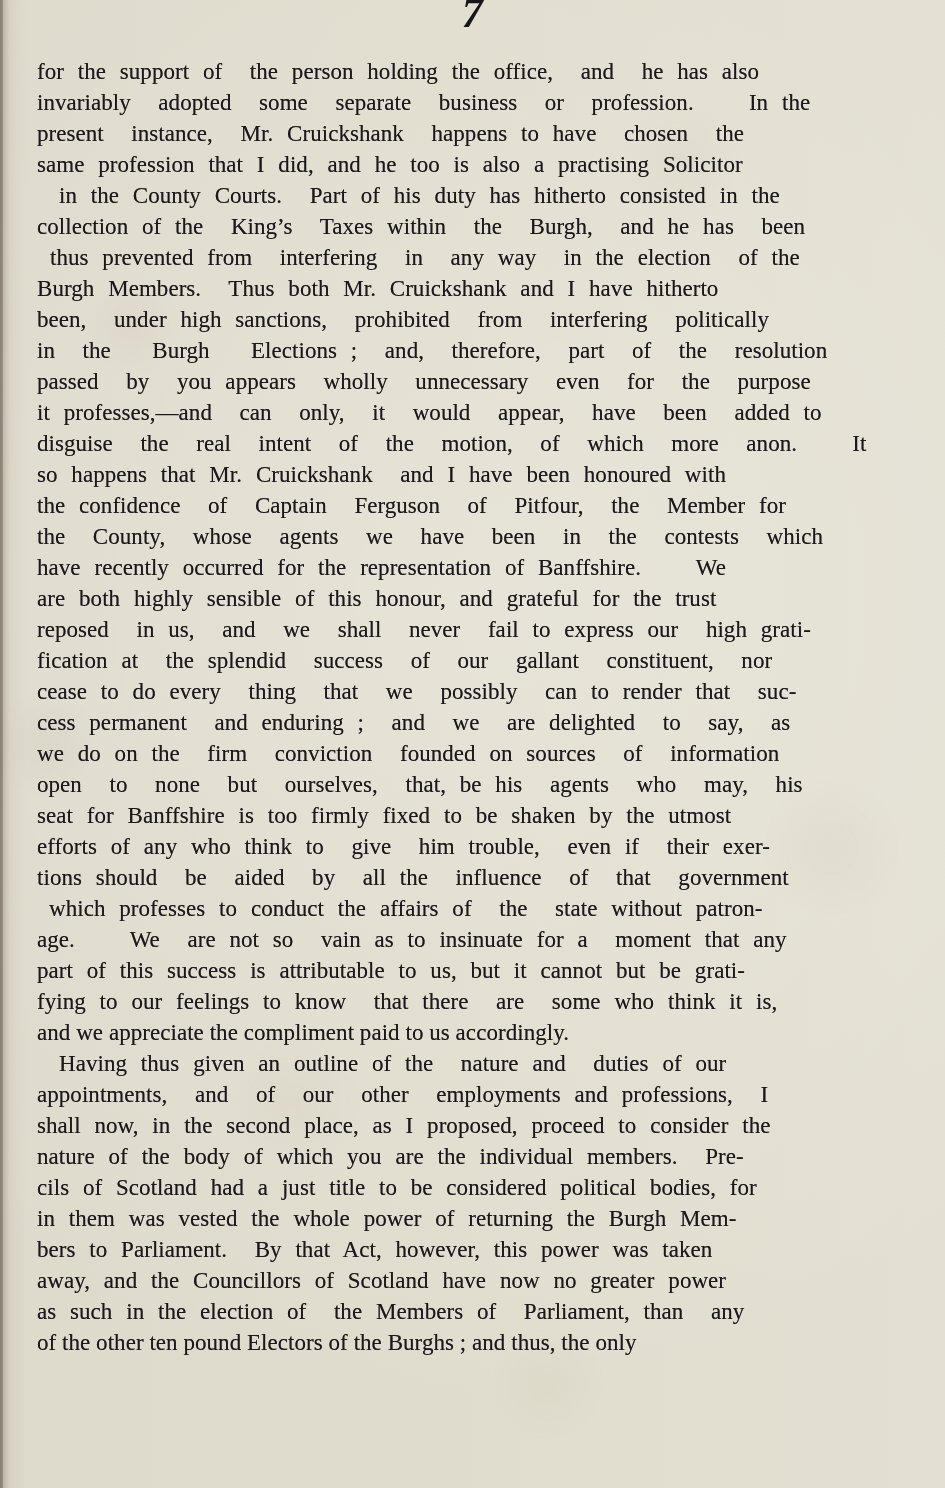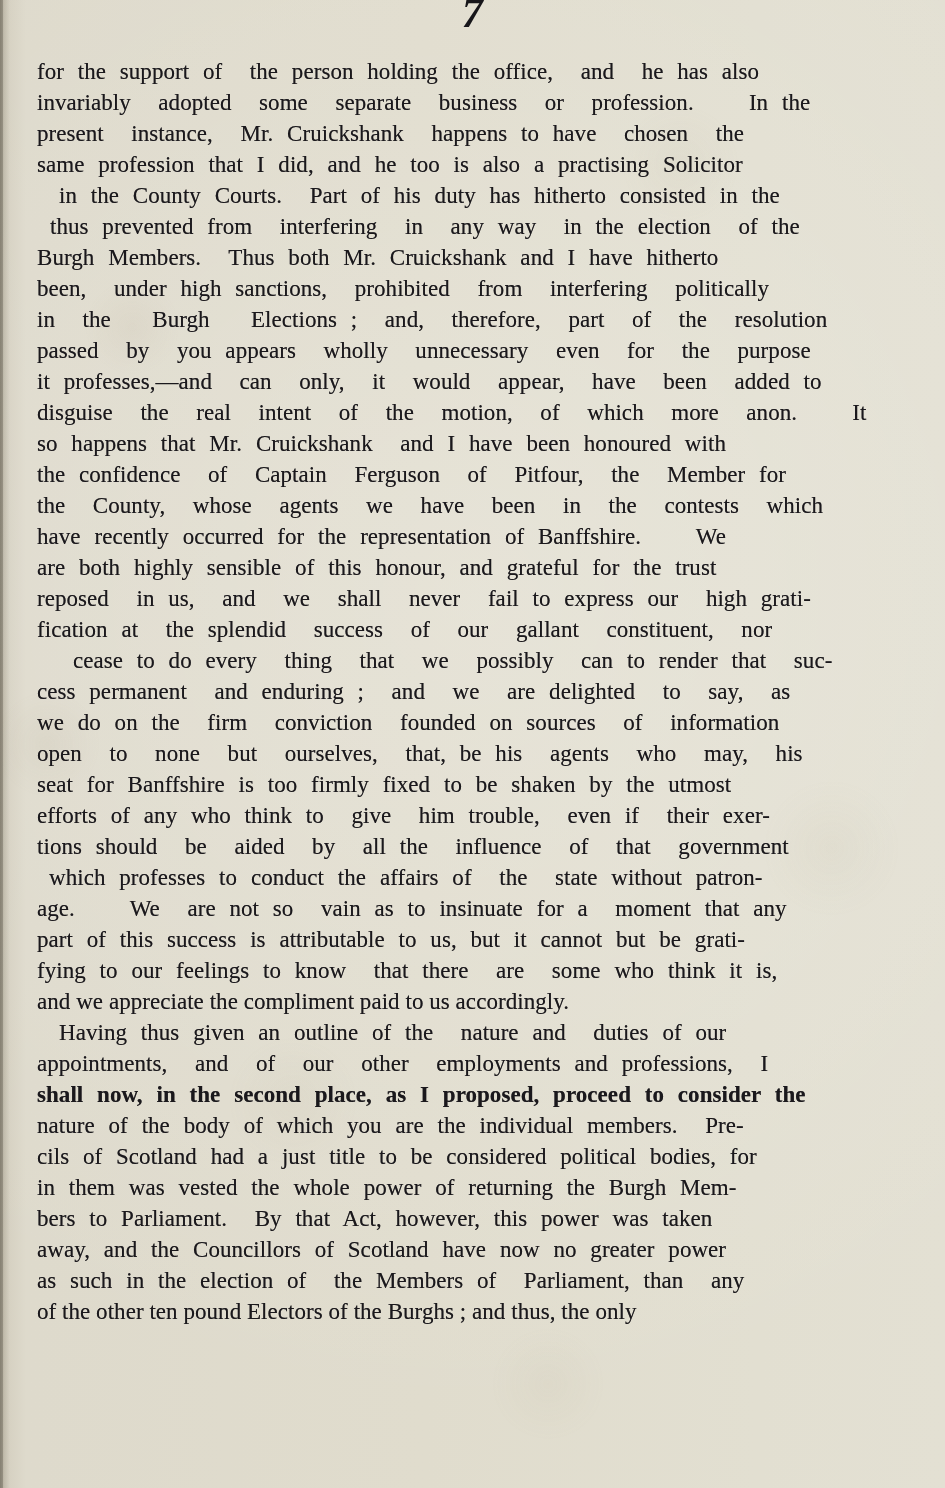--- a/index.html
+++ b/index.html
@@ -110,49 +110,50 @@
 <div id="content">
 
   <div id="folio">7</div>
 
   <div id="body-text">
       <div class="line" style="word-spacing: 8px;">for the support of  the person holding the office,  and  he has also</div>
       <div class="line" style="word-spacing: 8px;">invariably  adopted  some  separate  business  or  profession.    In the</div>
       <div class="line" style="word-spacing: 8px;">present  instance,  Mr. Cruickshank  happens to have  chosen  the</div>
       <div class="line" style="word-spacing: 8px;">same profession that I did, and he too is also a practising Solicitor</div>
       <div class="line" style="word-spacing: 8px; margin-left: 22px;">in the County Courts.  Part of his duty has hitherto consisted in the</div>
+      <div class="line" style="word-spacing: 8px;">collection of the  King’s  Taxes within  the  Burgh,  and he has  been</div>
       <div class="line" style="word-spacing: 8px; margin-left: 13px;">thus prevented from  interfering  in  any way  in the election  of the</div>
       <div class="line" style="word-spacing: 8px;">Burgh Members.  Thus both Mr. Cruickshank and I have hitherto</div>
       <div class="line" style="word-spacing: 8px;">been,  under high sanctions,  prohibited  from  interfering  politically</div>
       <div class="line" style="word-spacing: 8px;">in  the   Burgh   Elections ;  and,  therefore,  part  of  the  resolution</div>
       <div class="line" style="word-spacing: 8px;">passed  by  you appears  wholly  unnecessary  even  for  the  purpose</div>
       <div class="line" style="word-spacing: 8px;">it professes,—and  can  only,  it  would  appear,  have  been  added to</div>
       <div class="line" style="word-spacing: 8px;">disguise  the  real  intent  of  the  motion,  of  which  more  anon.    It</div>
       <div class="line" style="word-spacing: 8px;">so happens that Mr. Cruickshank  and I have been honoured with</div>
       <div class="line" style="word-spacing: 8px;">the confidence  of  Captain  Ferguson  of  Pitfour,  the  Member for</div>
       <div class="line" style="word-spacing: 8px;">the  County,  whose  agents  we  have  been  in  the  contests  which</div>
       <div class="line" style="word-spacing: 8px;">have recently occurred for the representation of Banffshire.    We</div>
       <div class="line" style="word-spacing: 8px;">are both highly sensible of this honour, and grateful for the trust</div>
       <div class="line" style="word-spacing: 8px;">reposed  in us,  and  we  shall  never  fail to express our  high grati-</div>
       <div class="line" style="word-spacing: 8px;">fication at  the splendid  success  of  our  gallant  constituent,  nor</div>
-      <div class="line" style="word-spacing: 8px; margin-left: 36px;">cease to do every  thing  that  we  possibly  can to render that  suc-</div>
+      <div class="line" style="word-spacing: 8px;">cease to do every  thing  that  we  possibly  can to render that  suc-</div>
       <div class="line" style="word-spacing: 8px;">cess permanent  and enduring ;  and  we  are delighted  to  say,  as</div>
       <div class="line" style="word-spacing: 8px;">we do on the  firm  conviction  founded on sources  of  information</div>
       <div class="line" style="word-spacing: 8px;">open  to  none  but  ourselves,  that, be his  agents  who  may,  his</div>
       <div class="line" style="word-spacing: 8px;">seat for Banffshire is too firmly fixed to be shaken by the utmost</div>
       <div class="line" style="word-spacing: 8px;">efforts of any who think to  give  him trouble,  even if  their exer-</div>
       <div class="line" style="word-spacing: 8px;">tions should  be  aided  by  all the  influence  of  that  government</div>
       <div class="line" style="word-spacing: 8px; margin-left: 12px;">which professes to conduct the affairs of  the  state without patron-</div>
       <div class="line" style="word-spacing: 8px;">age.    We  are not so  vain as to insinuate for a  moment that any</div>
       <div class="line" style="word-spacing: 8px;">part of this success is attributable to us, but it cannot but be grati-</div>
       <div class="line" style="word-spacing: 8px;">fying to our feelings to know  that there  are  some who think it is,</div>
       <div class="line">and we appreciate the compliment paid to us accordingly.</div>
       <div class="line indent" style="word-spacing: 8px;">Having thus given an outline of the  nature and  duties of our</div>
       <div class="line" style="word-spacing: 8px;">appointments,  and  of  our  other  employments and professions,  I</div>
-      <div class="line" style="word-spacing: 8px; font-weight: bold;">shall now, in the second place, as I proposed, proceed to consider the</div>
+      <div class="line" style="word-spacing: 8px;">shall now, in the second place, as I proposed, proceed to consider the</div>
       <div class="line" style="word-spacing: 8px;">nature of the body of which you are the individual members.  Pre-</div>
       <div class="line" style="word-spacing: 8px;">cils of Scotland had a just title to be considered political bodies, for</div>
       <div class="line" style="word-spacing: 8px;">in them was vested the whole power of returning the Burgh Mem-</div>
       <div class="line" style="word-spacing: 8px;">bers to Parliament.  By that Act, however, this power was taken</div>
       <div class="line" style="word-spacing: 8px;">away, and the Councillors of Scotland have now no greater power</div>
       <div class="line" style="word-spacing: 8px;">as such in the election of  the Members of  Parliament, than  any</div>
       <div class="line">of the other ten pound Electors of the Burghs ; and thus, the only</div>
     </div>
 
 </div>

